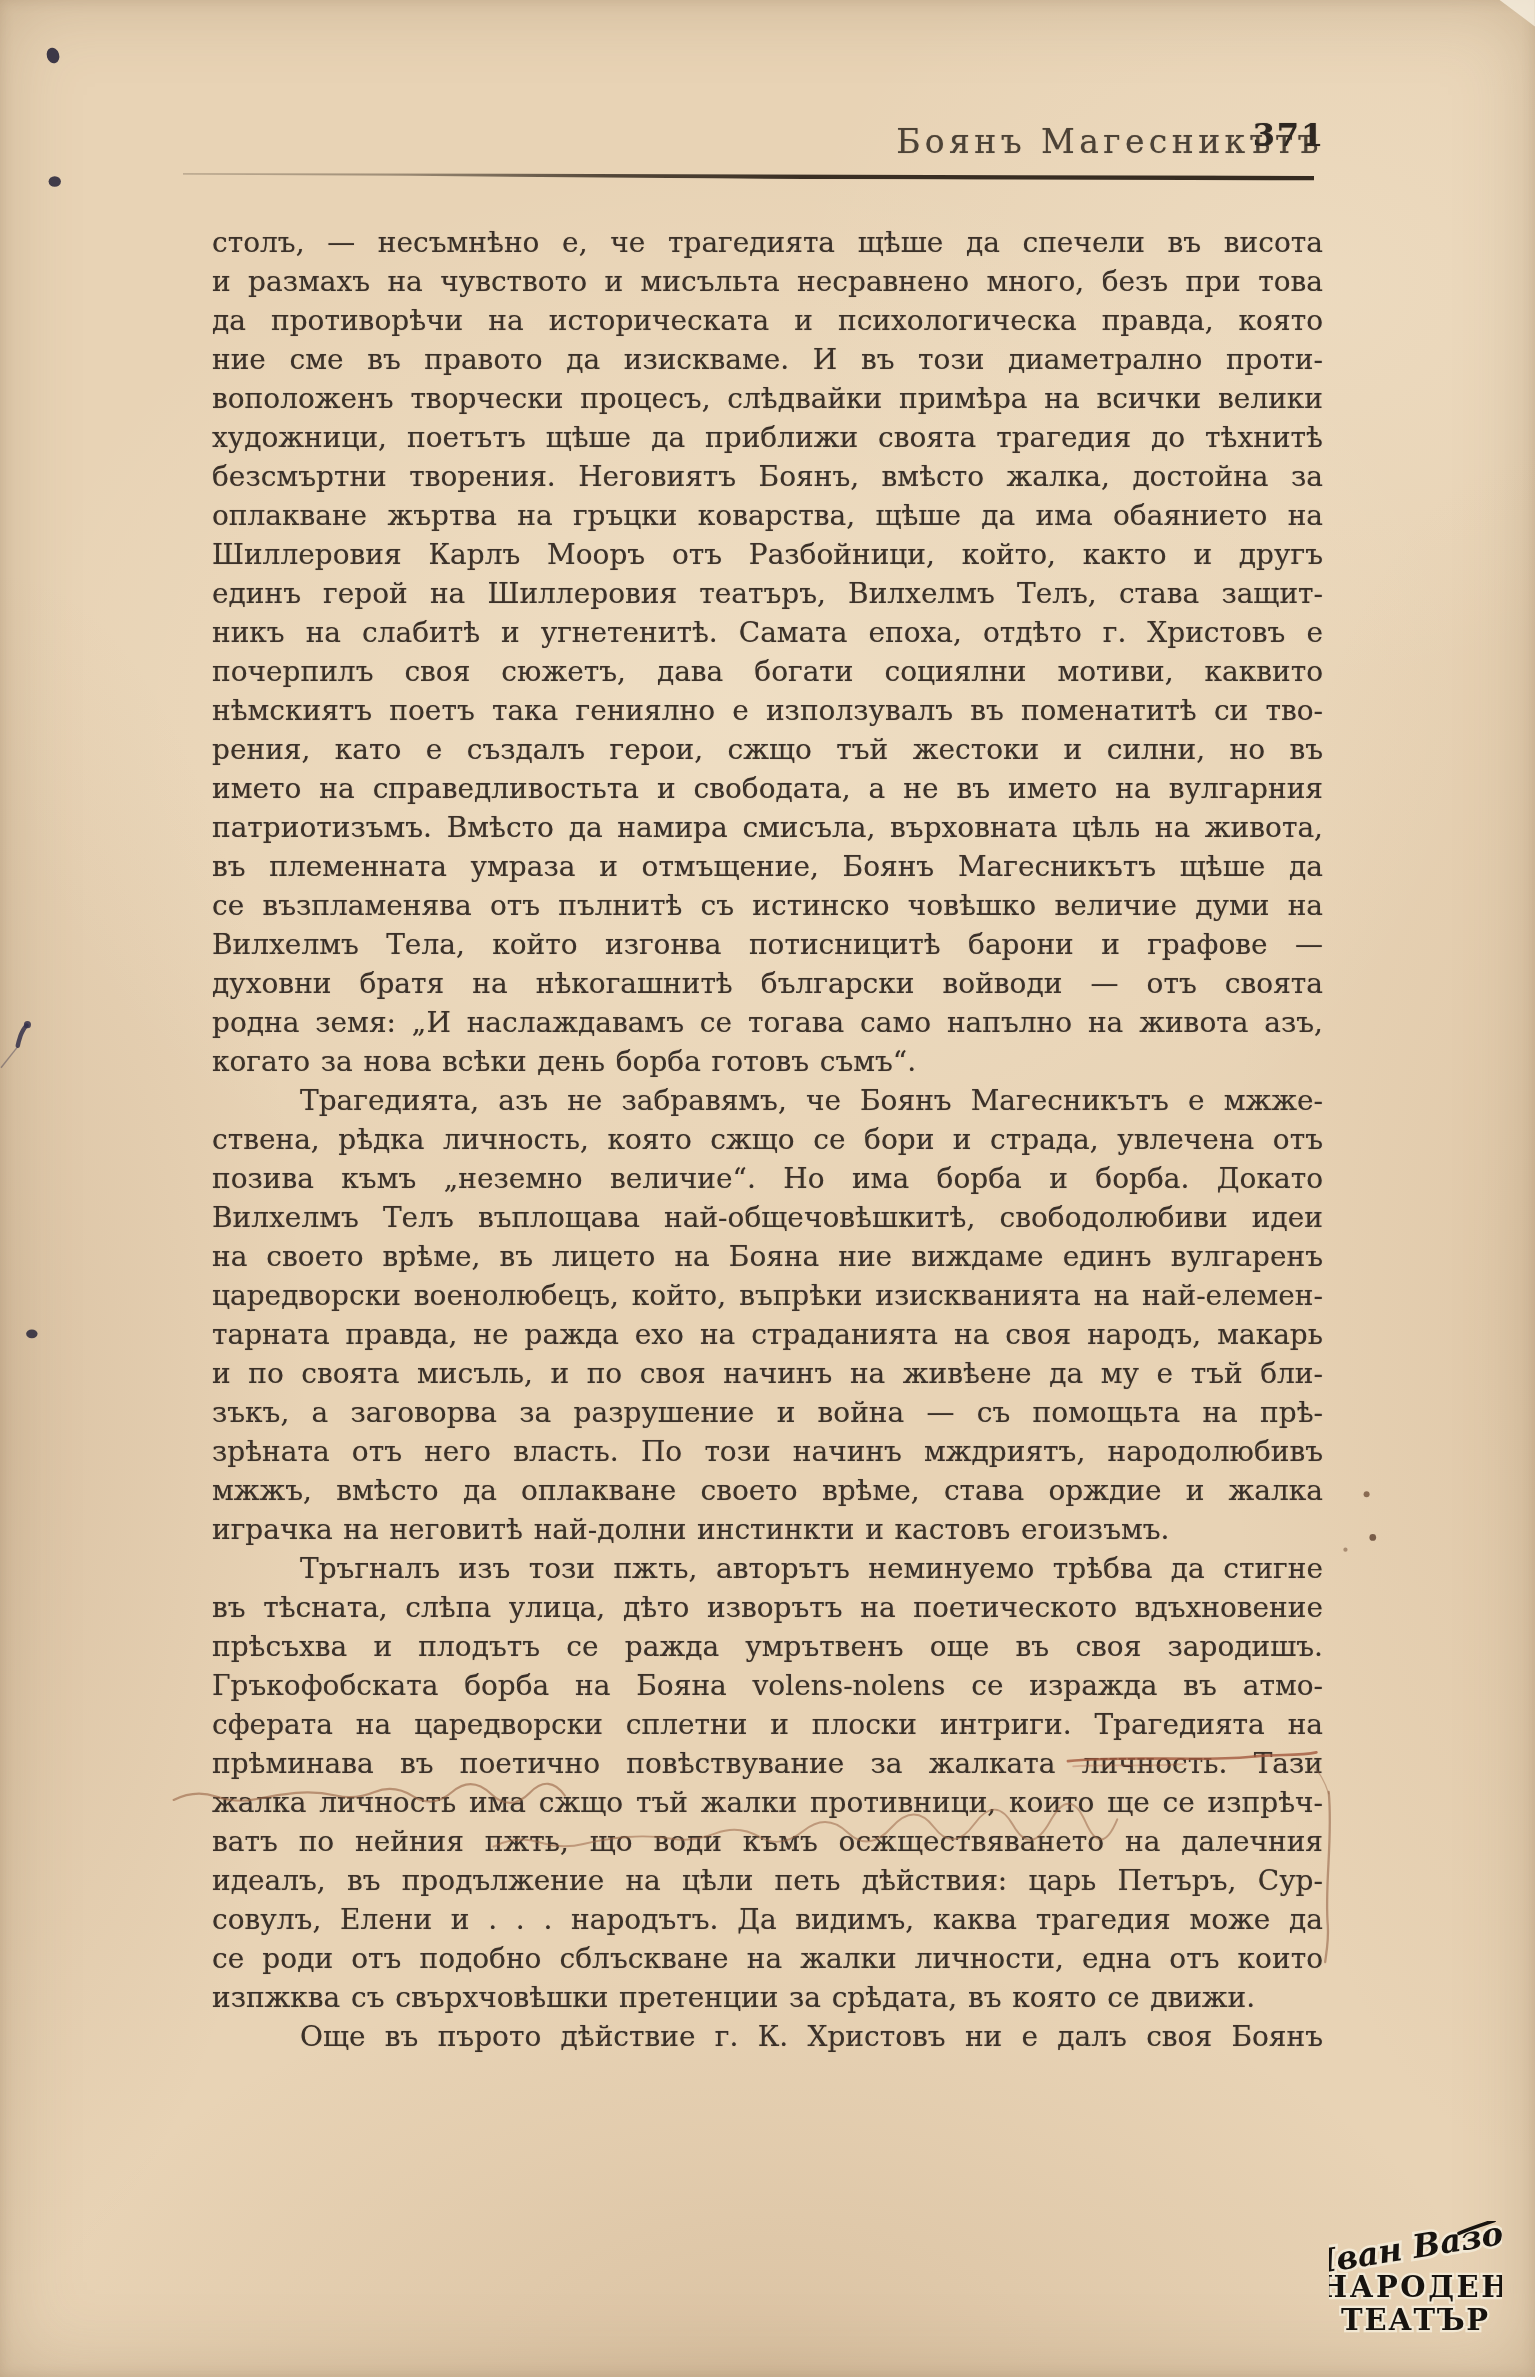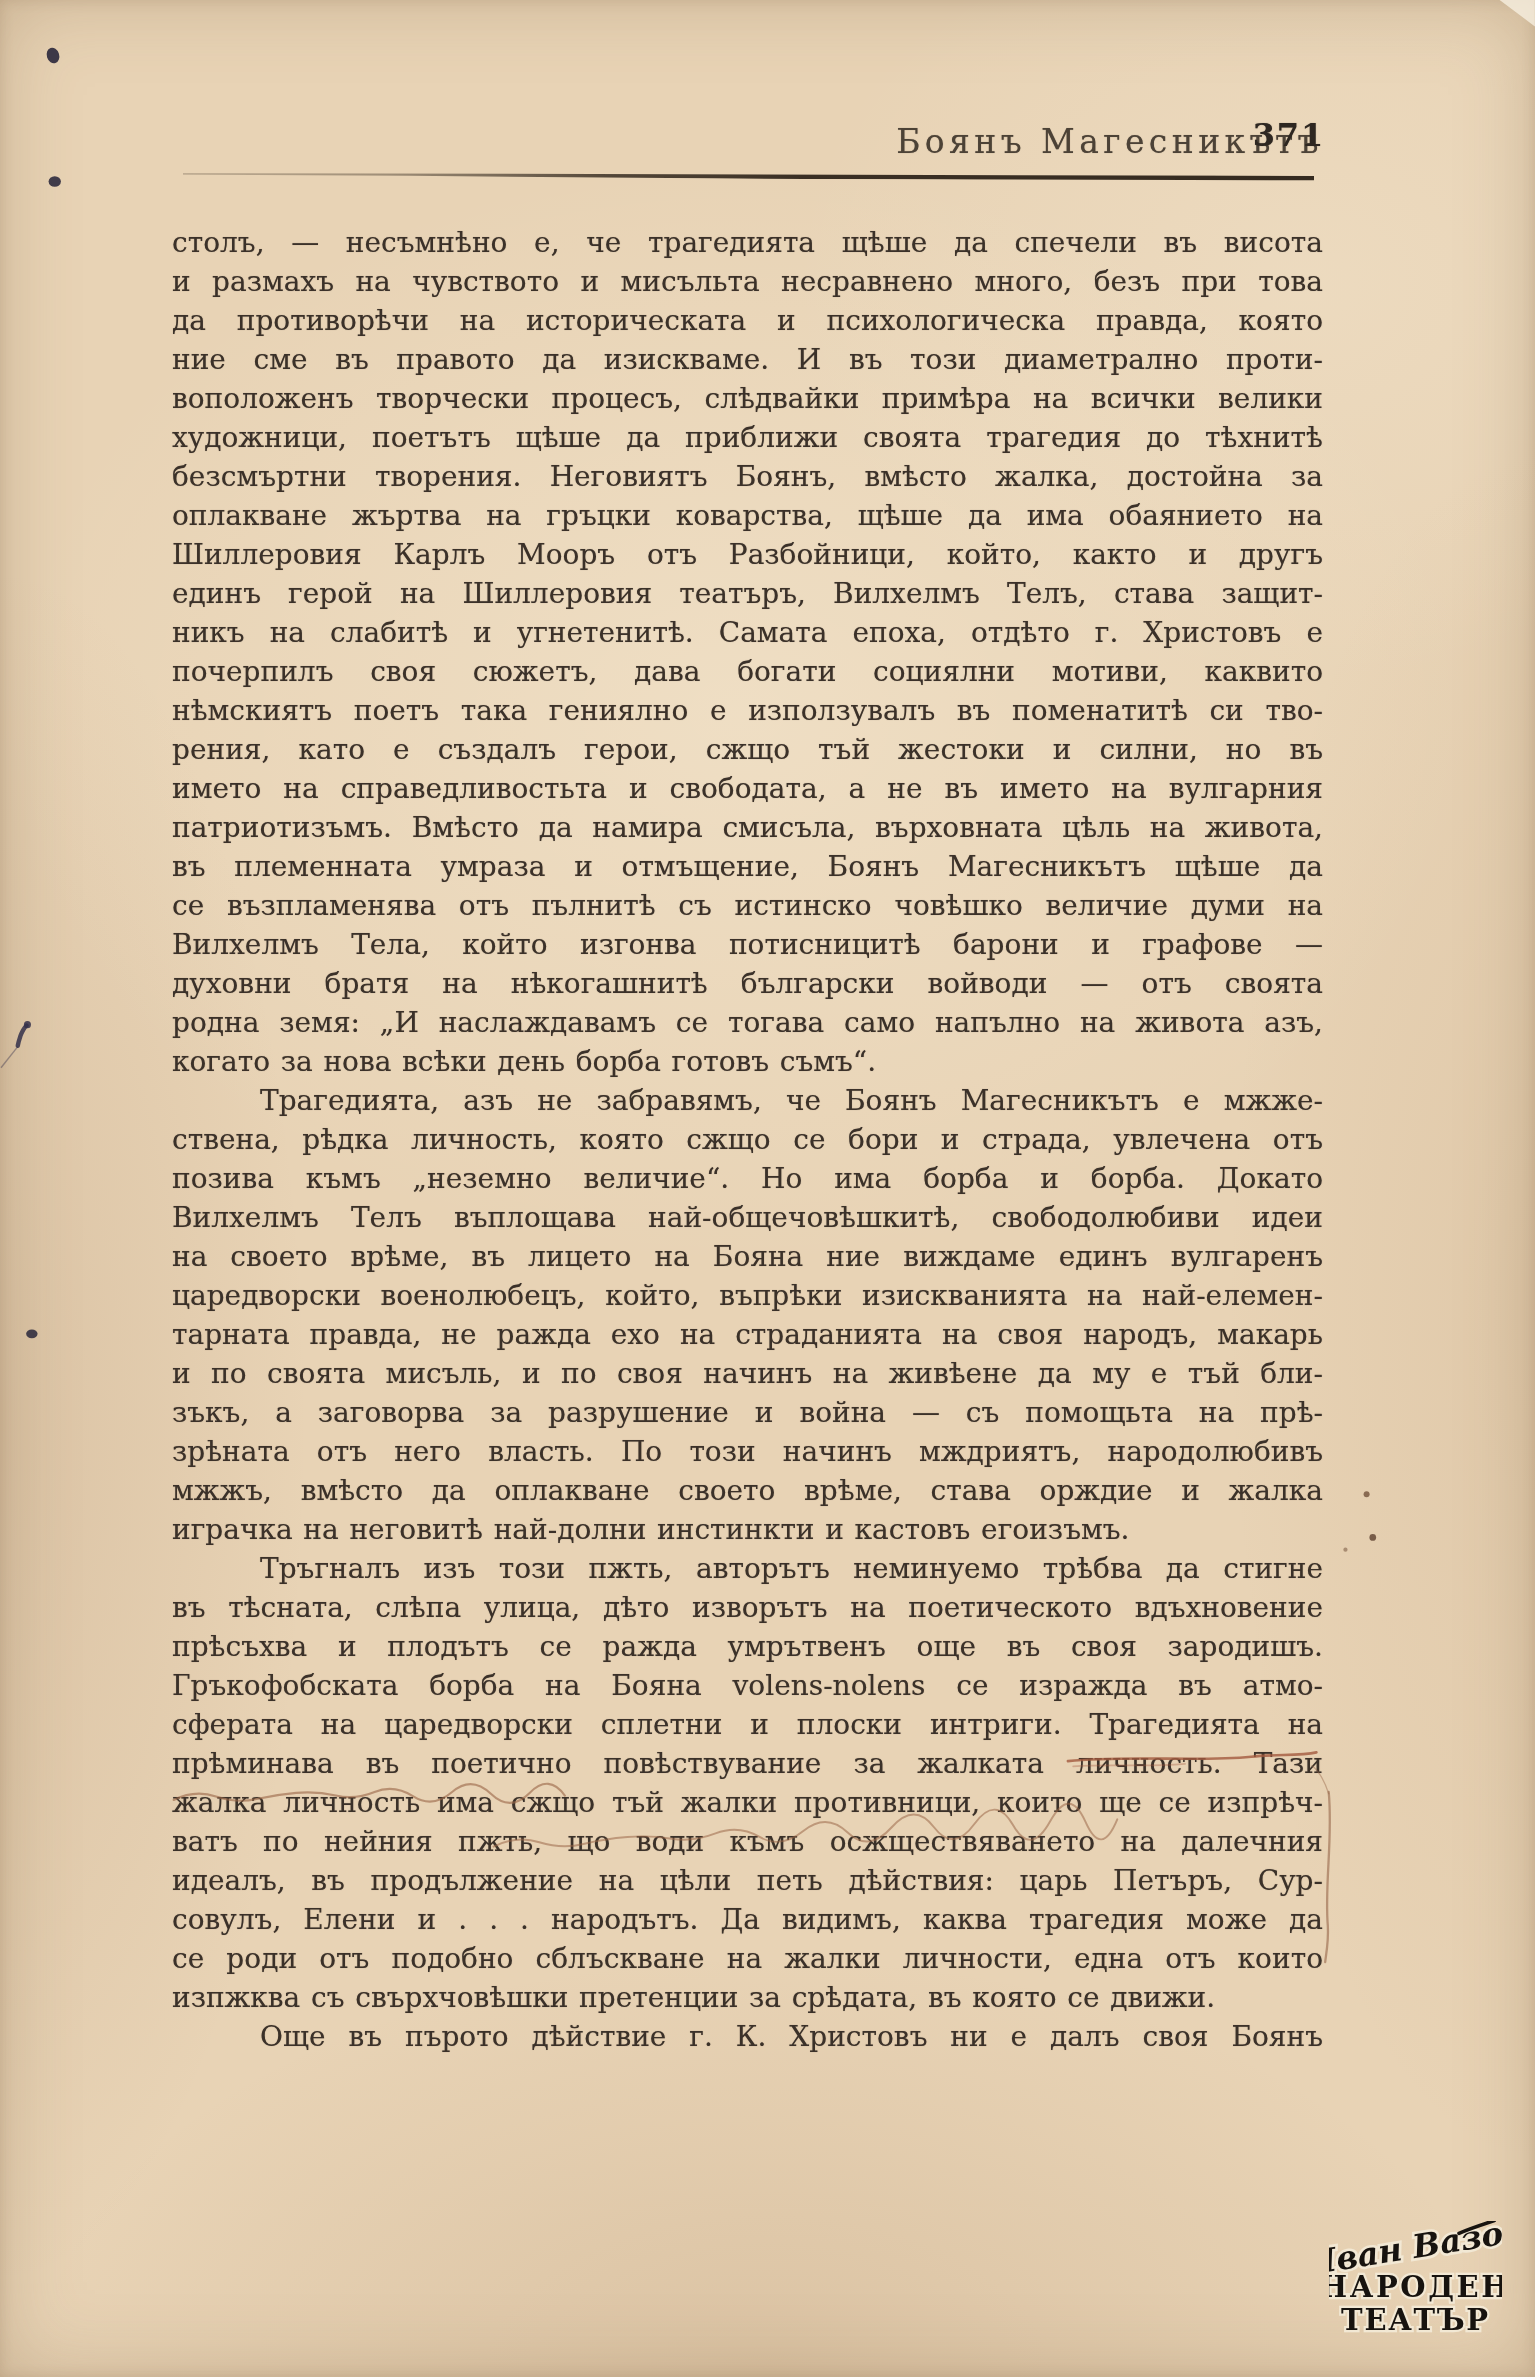--- a/index.html
+++ b/index.html
@@ -42,21 +42,21 @@
     clip-path:polygon(0 40%,100% 8%,100% 78%,55% 95%,20% 70%,0 68%);
   }
   .body-text{
     position:absolute;left:172px;top:223px;width:1151px;
     font-size:28px;color:#3b3129;
     text-shadow:0 0 0.9px rgba(59,49,41,.45);
   }
   .line{
     height:39px;line-height:39px;
     text-align:justify;text-align-last:justify;
-    word-spacing:1.8px;white-space:normal;overflow:visible;
+    word-spacing:1.8px;white-space:normal;overflow:visible;margin-left:40px;
   }
   .line.indent{text-indent:88px;}
   .line.para-end{text-align-last:left;}
   .marks{position:absolute;left:0;top:0;pointer-events:none;}
   .stamp{position:absolute;left:1329px;top:2221px;width:173px;height:130px;}
 </style>
 </head>
 <body>
 
 <div class="page">

